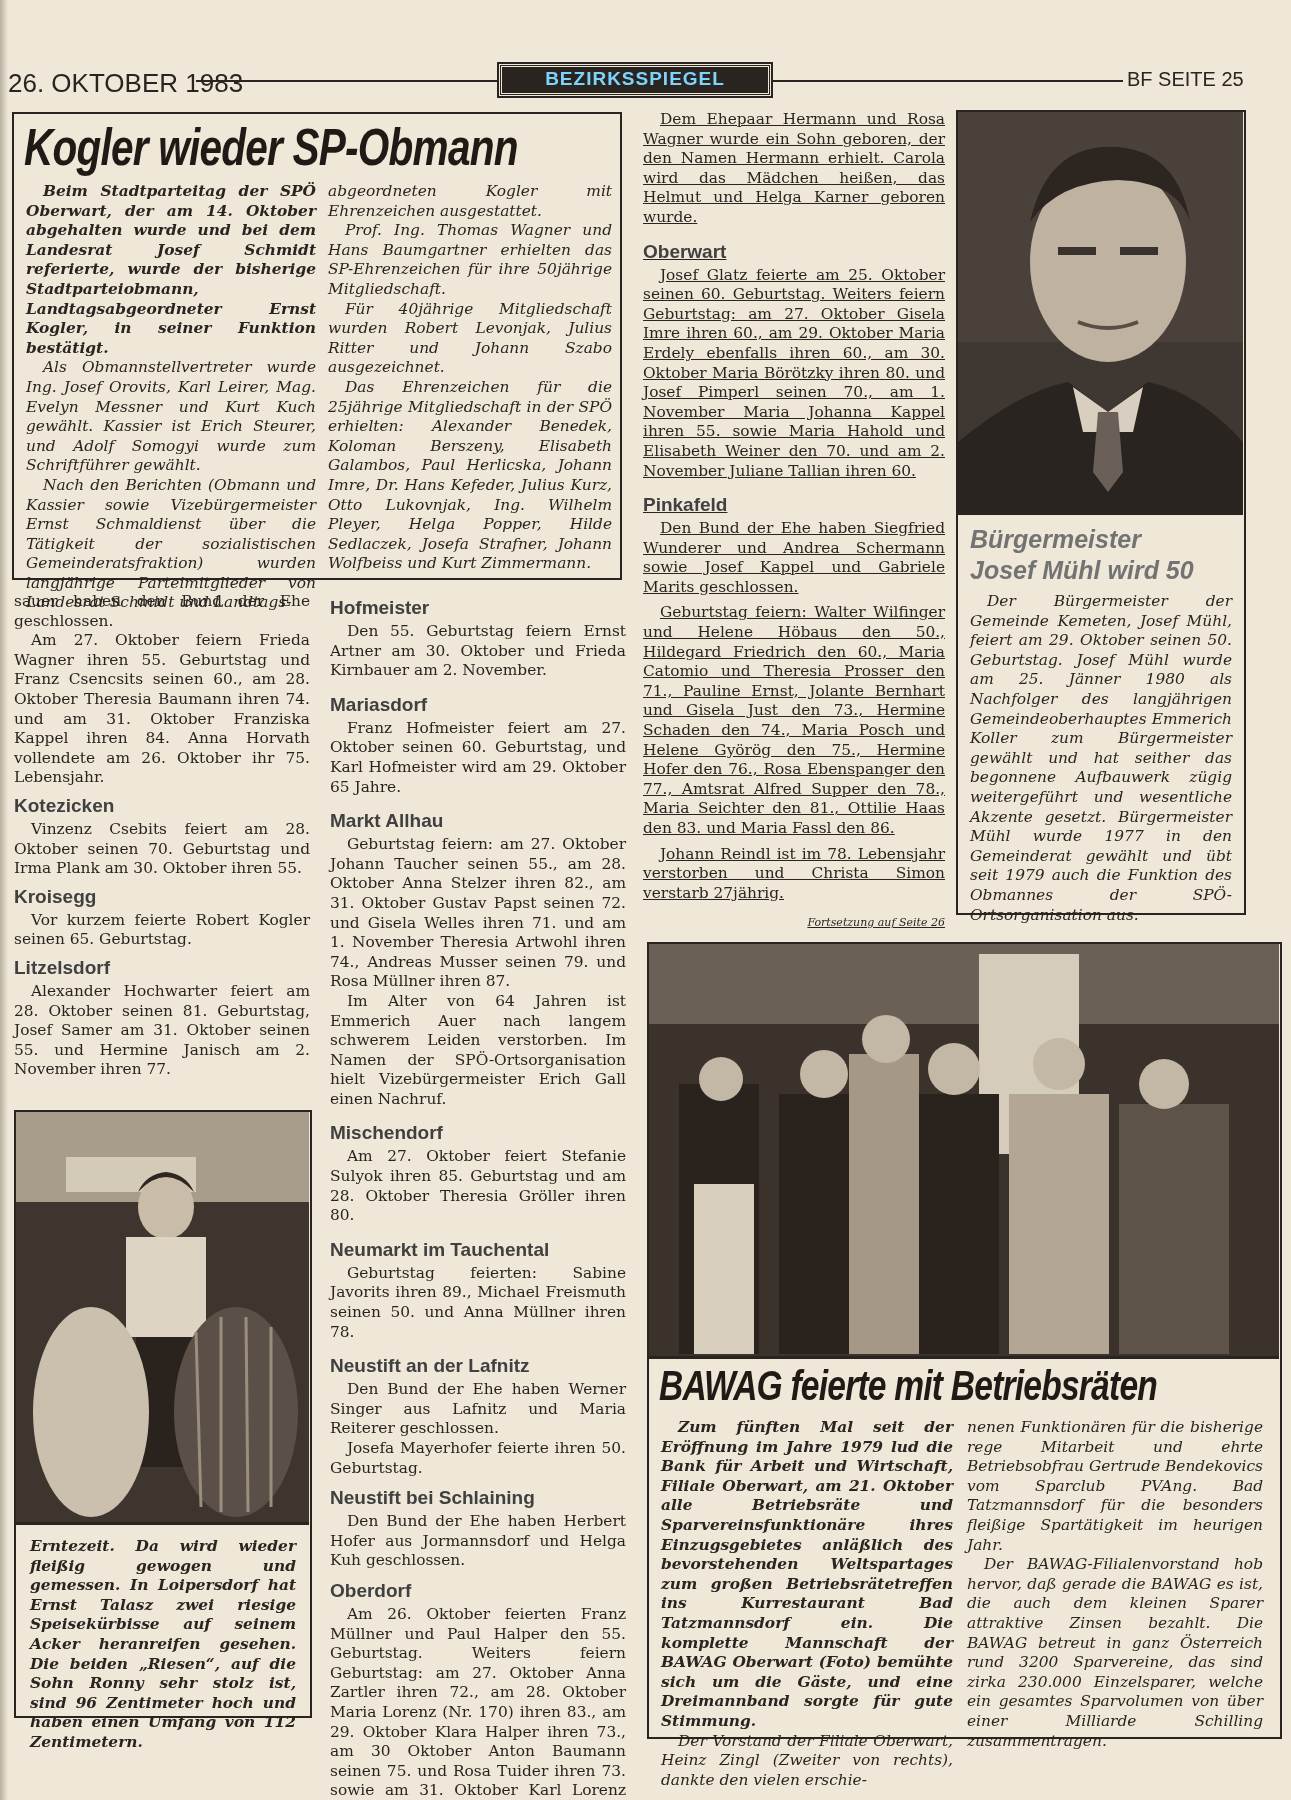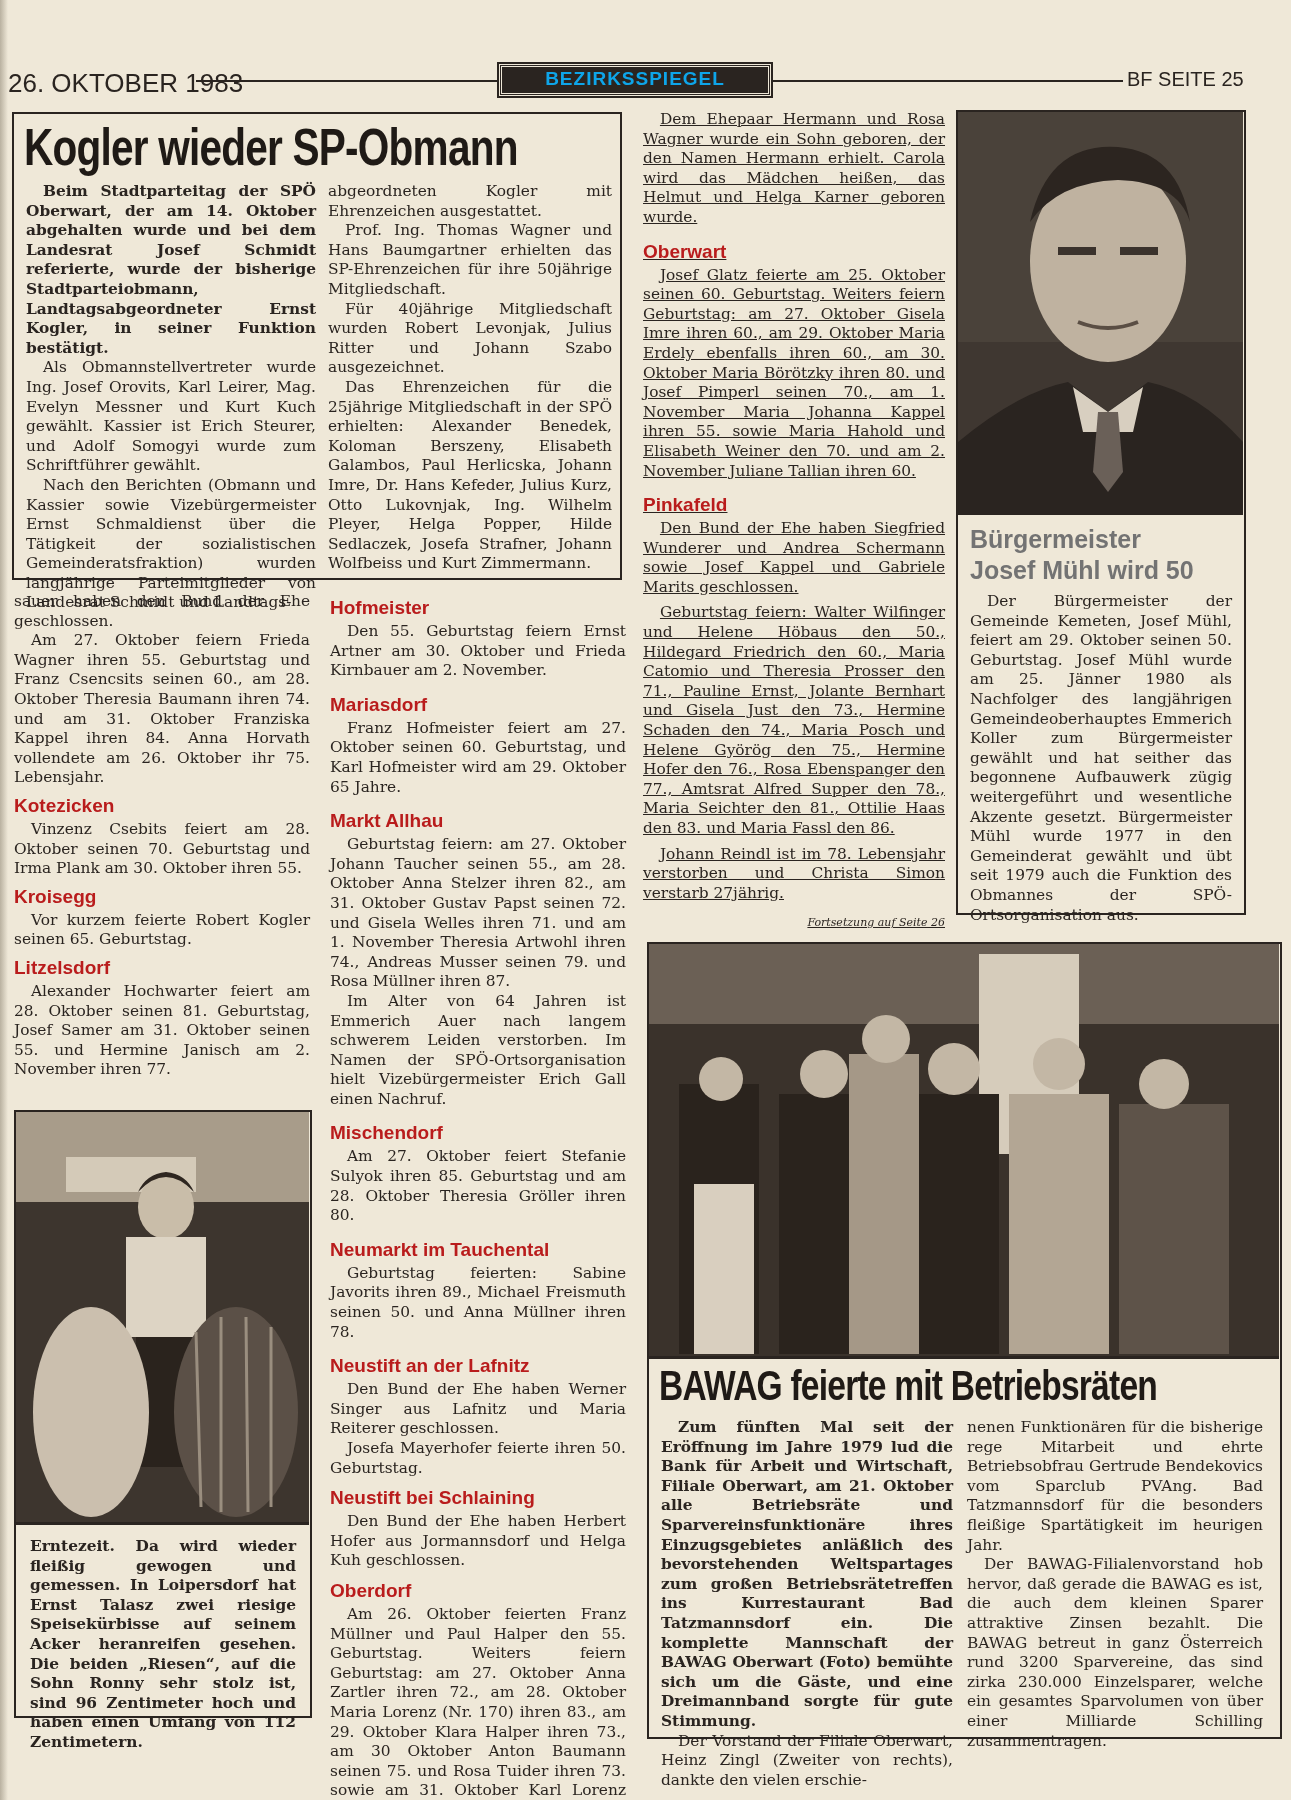--- a/index.html
+++ b/index.html
@@ -11,27 +11,27 @@
     position: relative;
     overflow: hidden;
   }
   .page-edge { position: absolute; left: 0; top: 0; width: 8px; height: 1800px; background: linear-gradient(to right, #b9b1a0, #efe8d8); }
   .abs { position: absolute; }
   .body-text { font-size: 15.4px; line-height: 19.6px; text-align: justify; hyphens: manual; }
   .body-text p { text-indent: 1.1em; }
   .body-text p.noindent { text-indent: 0; }
   .bold { font-weight: bold; }
   .sans { font-family: "Liberation Sans", "DejaVu Sans", sans-serif; }
-  .subhead { font-family: "Liberation Sans", "DejaVu Sans", sans-serif; font-weight: bold; font-size: 19px; line-height: 24px; margin-top: 6px; margin-bottom: 2px; color: #b91c1c; }
-  .box { border: 2.5px solid #2a2420; }
+  .subhead { font-family: "Liberation Sans", "DejaVu Sans", sans-serif; font-weight: bold; font-size: 19px; line-height: 24px; margin-top: 6px; margin-bottom: 2px; color: #404040; }
+  .box { border: 2.5px solid #2a2420; font-style: italic; }
 
   
   .hdr-date { left: 8px; top: 68px; font-family: "Liberation Sans", sans-serif; font-size: 26px; color: #2a2420; }
   .hdr-rule { height: 2px; background: #2a2420; top: 80px; }
-  .hdr-banner { left: 499px; top: 64px; width: 272px; height: 32px; background: #2a2420; border: 3px double #efe8d8; outline: 2px solid #2a2420; color: #0ea5e9; font-family: "Liberation Sans", sans-serif; font-weight: bold; font-size: 19px; letter-spacing: 1px; text-align: center; line-height: 24px; }
+  .hdr-banner { left: 499px; top: 64px; width: 272px; height: 32px; background: #2a2420; border: 3px double #efe8d8; outline: 2px solid #2a2420; color: #7dd3fc; font-family: "Liberation Sans", sans-serif; font-weight: bold; font-size: 19px; letter-spacing: 1px; text-align: center; line-height: 24px; }
   .hdr-page { left: 1127px; top: 68px; font-family: "Liberation Sans", sans-serif; font-size: 20px; }
 
   .headline-condensed { font-family: "Liberation Sans", "DejaVu Sans", sans-serif; font-weight: bold; transform-origin: left top; letter-spacing: -1px; color: #1f1a16; }
 
   
   .photo { background: #5a5046; overflow: hidden; }
   .photo svg { display: block; width: 100%; height: 100%; }
   .caption-italic { font-style: italic; text-align: right; font-size: 11px; }
 </style>
 </head>

